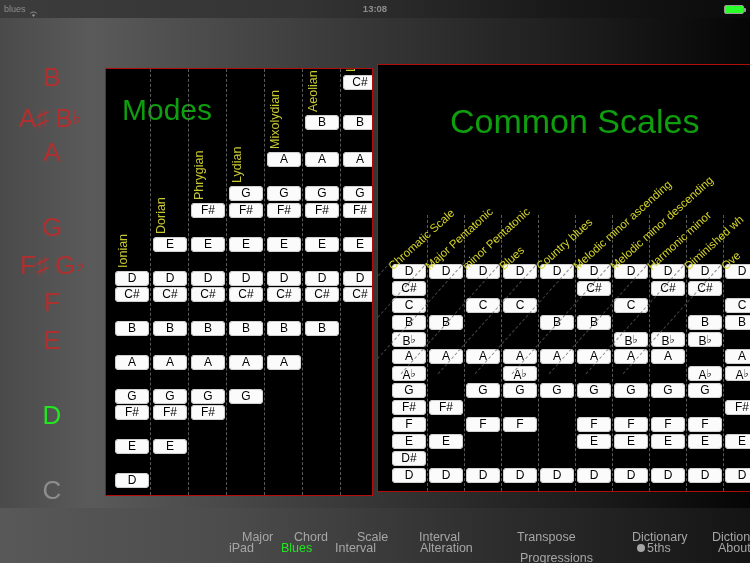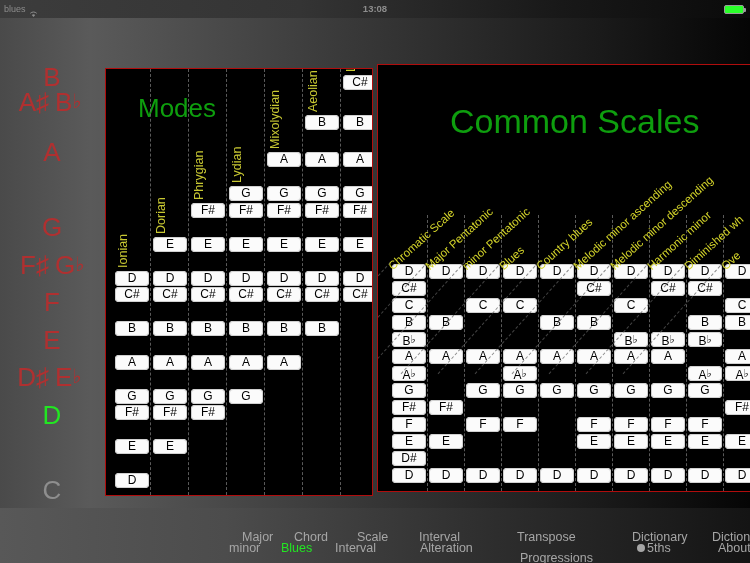--- a/index.html
+++ b/index.html
@@ -65,21 +65,21 @@
   }
   #modes-panel  { left: 105px; top: 68px; width: 268px; height: 428px; }
   #scales-panel { left: 377px; top: 64px; width: 374px; height: 428px; border-right: none; }
 
   .panel-title {
     position: absolute;
     color: #0e9e0e;
     font-weight: normal;
     white-space: nowrap;
   }
-  #modes-title  { left: 32px; top: 24px; font-size: 26px; }
+  #modes-title  { left: 16px; top: 24px; font-size: 30px; }
   #scales-title { left: 72px; top: 37px; font-size: 34px; }
 
   
   .vsep {
     position: absolute;
     top: 0; bottom: 0; width: 0;
     border-left: 1px dashed #6a6a6a;
     opacity: .85;
   }
 
@@ -161,27 +161,26 @@
       </span>
     </div>
     <div id="sb-center">13:08</div>
     <div id="sb-right">
       <div class="batt"></div>
     </div>
   </div>
 
   <div id="note-rail">
       <div class="note-row" style="top: 44px;"><span class="single">B</span></div>
-      <div class="note-row" style="top: 69px;"><span class="sharp">A♯</span><span class="flat">B<span class="fl">♭</span></span></div>
+      <div class="note-row" style="top: 85px;"><span class="sharp">A♯</span><span class="flat">B<span class="fl">♭</span></span></div>
       <div class="note-row" style="top: 119px;"><span class="single">A</span></div>
       <div class="note-row" style="top: 194px;"><span class="single">G</span></div>
       <div class="note-row" style="top: 231.5px;"><span class="sharp">F♯</span><span class="flat">G<span class="fl">♭</span></span></div>
       <div class="note-row" style="top: 269px;"><span class="single">F</span></div>
       <div class="note-row" style="top: 306.5px;"><span class="single">E</span></div>
-      <div class="note-row" style="top: 344px;"><span class="sharp">D♯</span><span class="flat">E<span class="fl">♭</span></span></div>
       <div class="note-row sel" style="top: 381.5px;"><span class="single">D</span></div>
       <div class="note-row dim" style="top: 456.5px;"><span class="single">C</span></div>
     </div>
 
   <div class="panel" id="modes-panel">
     <div class="panel-title" id="modes-title">Modes</div>
     <div id="modes-body">
         <div class="vsep" style="left: 44px;"></div>
         <div class="vsep" style="left: 82px;"></div>
         <div class="vsep" style="left: 120px;"></div>
@@ -371,21 +370,21 @@
     <div class="tb-row" id="tb-row1">
         <div class="tb-item" style="left: 195px;">Major</div>
         <div class="tb-item" style="left: 247px;">Chord</div>
         <div class="tb-item" style="left: 310px;">Scale</div>
         <div class="tb-item" style="left: 372px;">Interval</div>
         <div class="tb-item" style="left: 470px;">Transpose</div>
         <div class="tb-item" style="left: 585px;">Dictionary</div>
         <div class="tb-item" style="left: 665px;">Dictionary</div>
       </div>
     <div class="tb-row" id="tb-row2">
-        <div class="tb-item" style="left: 229px;">minor</div>
+        <div class="tb-item" style="left: 229px;">iPad</div>
         <div class="tb-item active" style="left: 281px;">Blues</div>
         <div class="tb-item" style="left: 335px;">Interval</div>
         <div class="tb-item" style="left: 420px;">Alteration</div>
         <div class="tb-item" style="left: 520px; margin-top: 10px;">Progressions</div>
         <div class="tb-item" style="left: 637px;"><span class="radio-dot"></span>5ths</div>
         <div class="tb-item" style="left: 718px;">About</div>
       </div>
   </div>
 
 </div>

